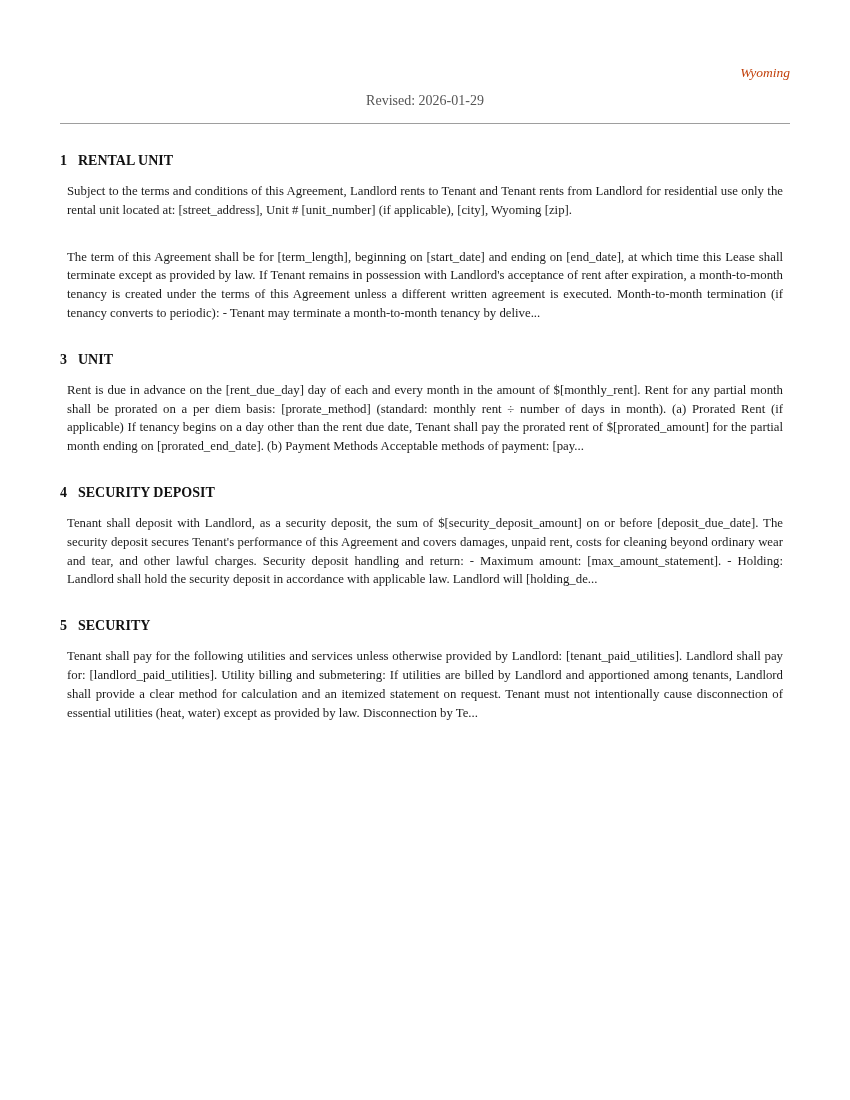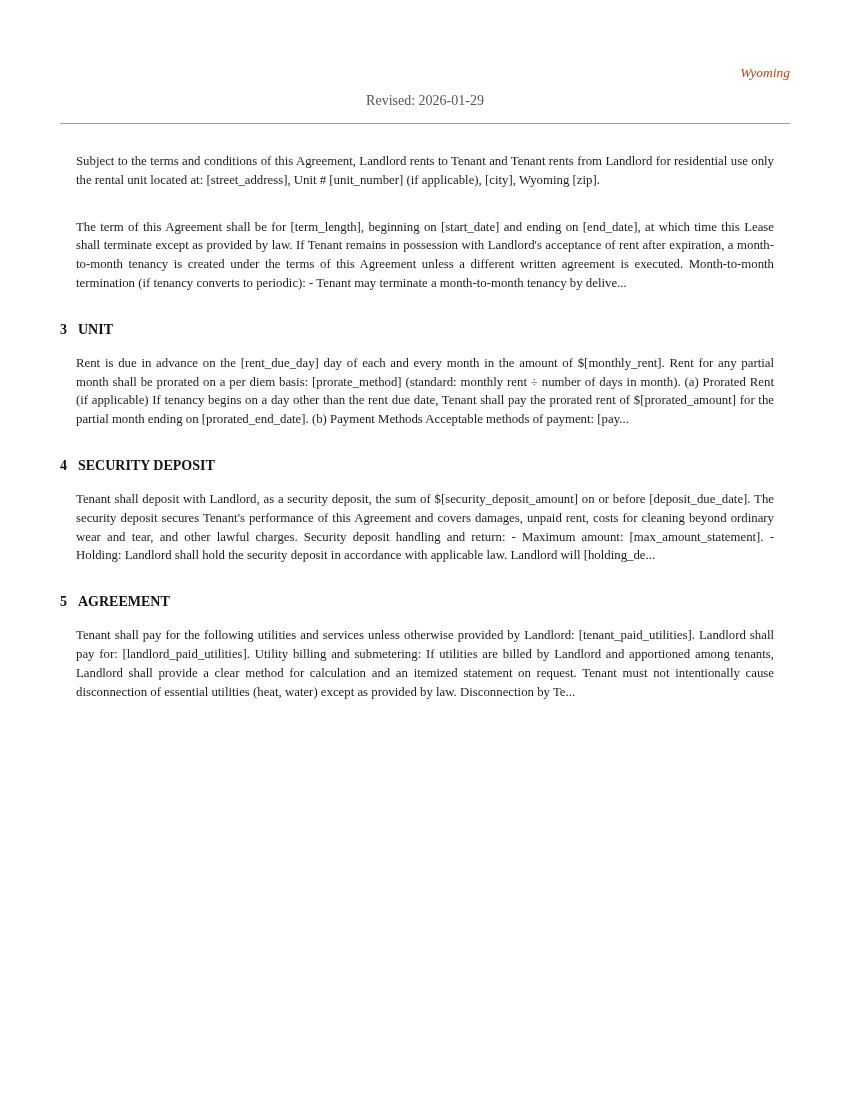--- a/index.html
+++ b/index.html
@@ -60,52 +60,53 @@
     font-size: 14px;
     line-height: 17px;
     font-weight: bold;
     color: #111111;
   }
   .section-number {
     display: inline-block;
     margin-right: 11px;
   }
   .section-body {
-    margin: 16px;
+    margin: 7px;
     font-size: 12.8px;
     line-height: 18.8px;
     text-align: justify;
     text-justify: inter-word;
     color: #1c1c1c;
   }
 </style>
 </head>
 <body>
 
 <div class="page">
   <div class="doc-subtitle">Wyoming</div>
   <div class="doc-revised">Revised: 2026-01-29</div>
   <hr class="rule">
   <div id="sections">
   <div class="section">
+    <h2 class="section-heading"><span class="section-number">1</span><span>RENTAL UNIT</span></h2>
     <p class="section-body">Subject to the terms and conditions of this Agreement, Landlord rents to Tenant and Tenant rents from Landlord for residential use only the rental unit located at: [street_address], Unit # [unit_number] (if applicable), [city], Wyoming [zip].</p>
   </div>
 
   <div class="section">
     <p class="section-body">The term of this Agreement shall be for [term_length], beginning on [start_date] and ending on [end_date], at which time this Lease shall terminate except as provided by law. If Tenant remains in possession with Landlord's acceptance of rent after expiration, a month-to-month tenancy is created under the terms of this Agreement unless a different written agreement is executed. Month-to-month termination (if tenancy converts to periodic): - Tenant may terminate a month-to-month tenancy by delive...</p>
   </div>
 
   <div class="section">
     <h2 class="section-heading"><span class="section-number">3</span><span>UNIT</span></h2>
     <p class="section-body">Rent is due in advance on the [rent_due_day] day of each and every month in the amount of $[monthly_rent]. Rent for any partial month shall be prorated on a per diem basis: [prorate_method] (standard: monthly rent ÷ number of days in month). (a) Prorated Rent (if applicable) If tenancy begins on a day other than the rent due date, Tenant shall pay the prorated rent of $[prorated_amount] for the partial month ending on [prorated_end_date]. (b) Payment Methods Acceptable methods of payment: [pay...</p>
   </div>
 
   <div class="section">
     <h2 class="section-heading"><span class="section-number">4</span><span>SECURITY DEPOSIT</span></h2>
     <p class="section-body">Tenant shall deposit with Landlord, as a security deposit, the sum of $[security_deposit_amount] on or before [deposit_due_date]. The security deposit secures Tenant's performance of this Agreement and covers damages, unpaid rent, costs for cleaning beyond ordinary wear and tear, and other lawful charges. Security deposit handling and return: - Maximum amount: [max_amount_statement]. - Holding: Landlord shall hold the security deposit in accordance with applicable law. Landlord will [holding_de...</p>
   </div>
 
   <div class="section">
-    <h2 class="section-heading"><span class="section-number">5</span><span>AGREEMENT</span></h2>
+    <h2 class="section-heading"><span class="section-number">5</span><span>SECURITY</span></h2>
     <p class="section-body">Tenant shall pay for the following utilities and services unless otherwise provided by Landlord: [tenant_paid_utilities]. Landlord shall pay for: [landlord_paid_utilities]. Utility billing and submetering: If utilities are billed by Landlord and apportioned among tenants, Landlord shall provide a clear method for calculation and an itemized statement on request. Tenant must not intentionally cause disconnection of essential utilities (heat, water) except as provided by law. Disconnection by Te...</p>
   </div>
 </div>
 </div>
 
 </body></html>

